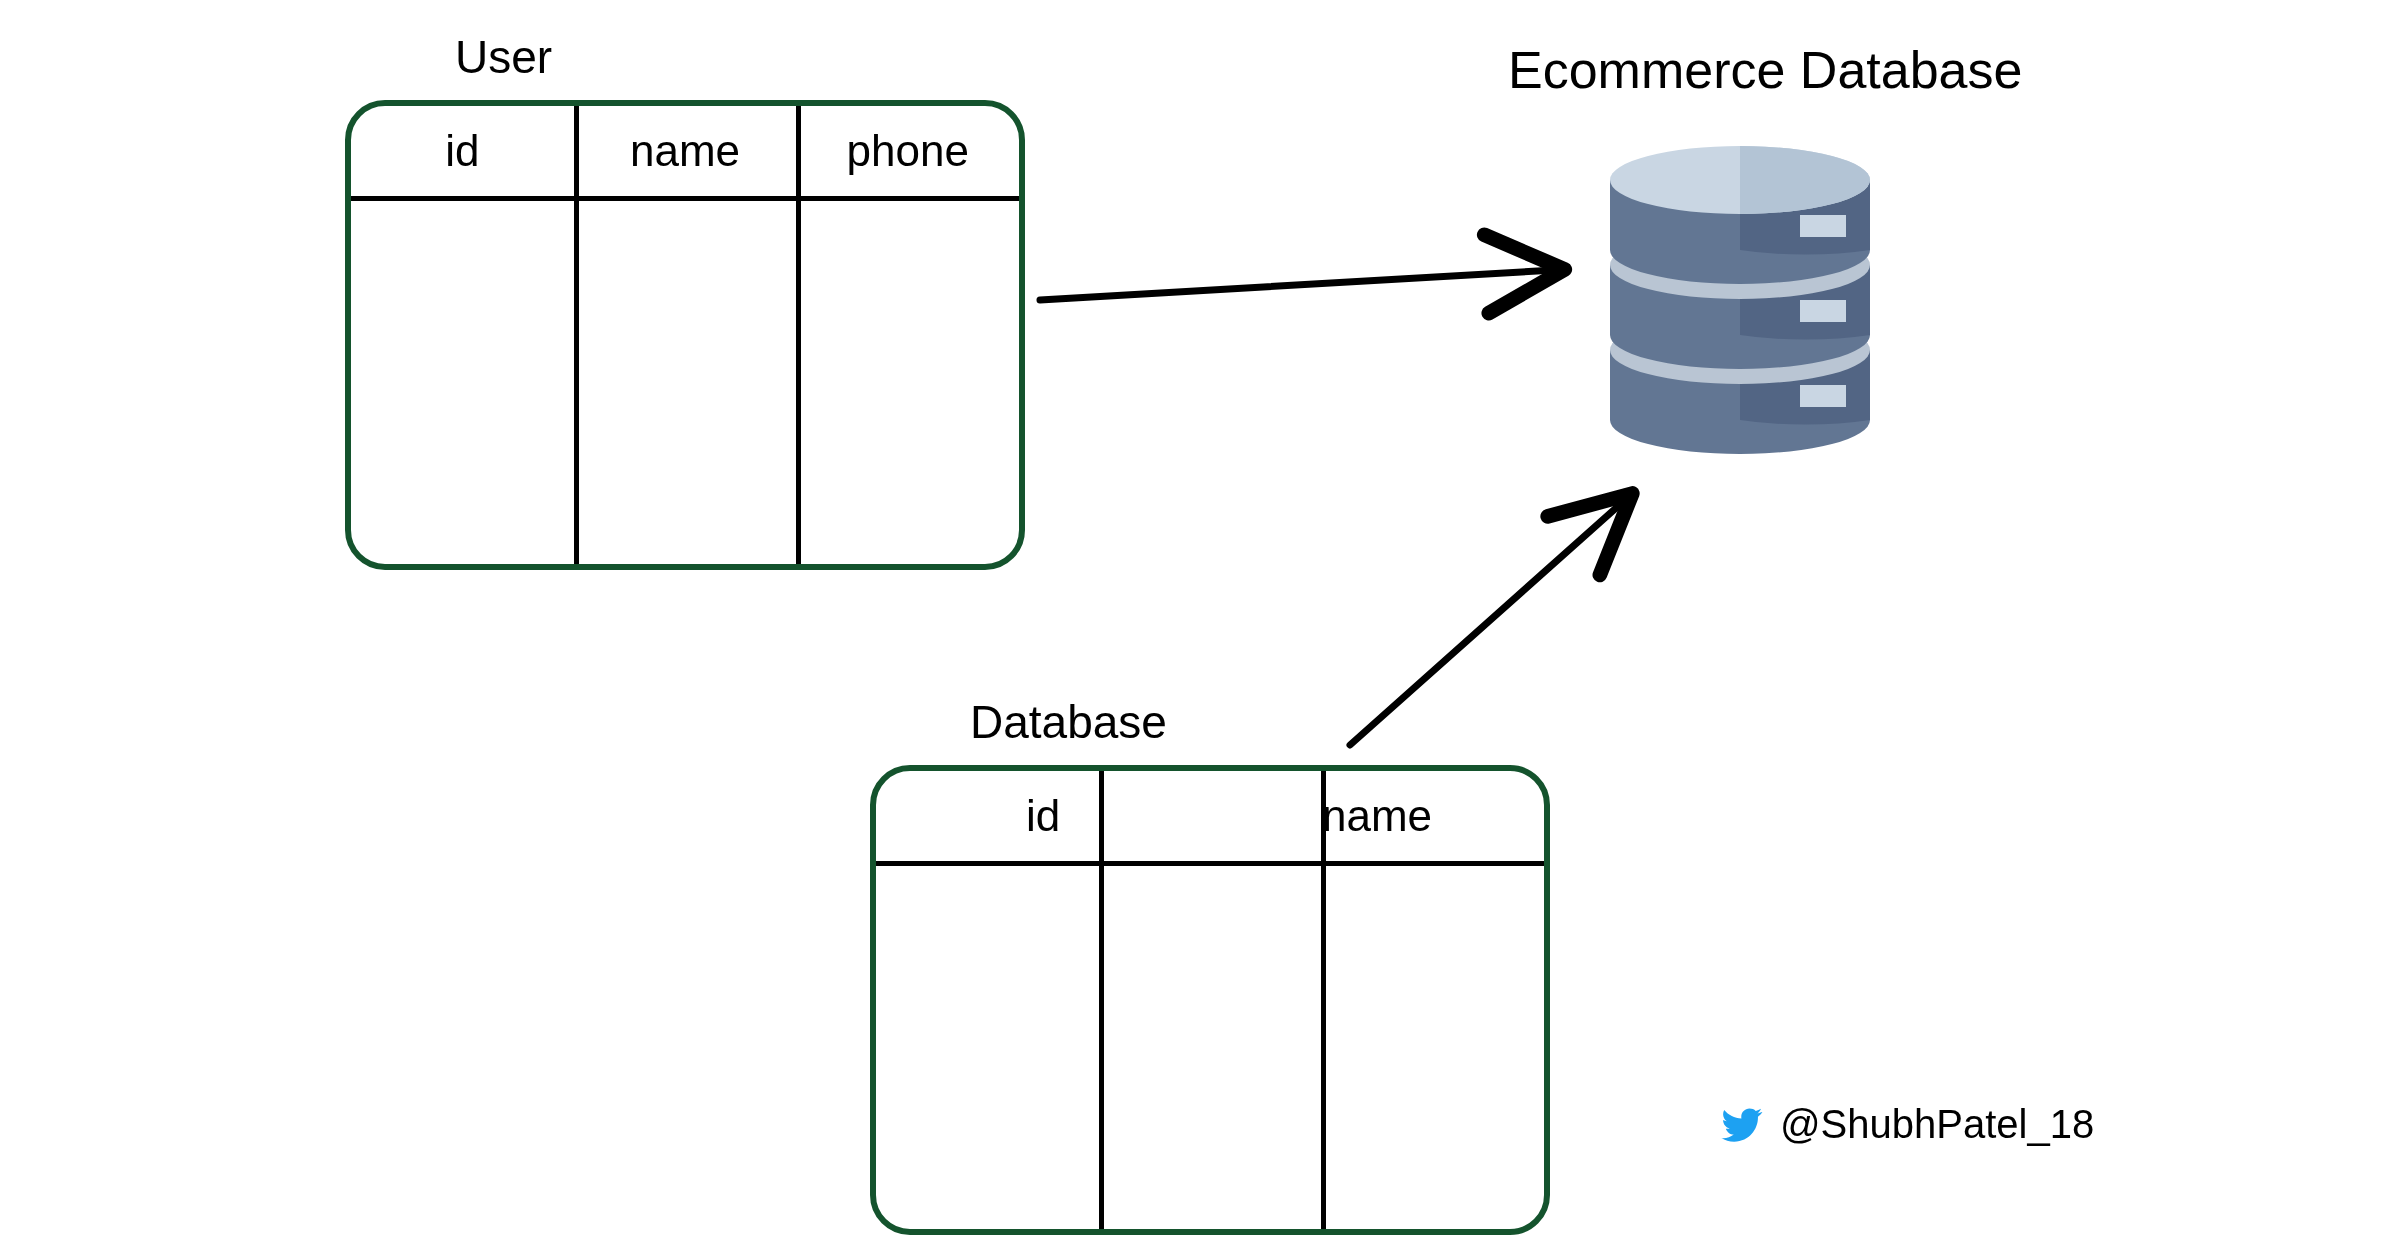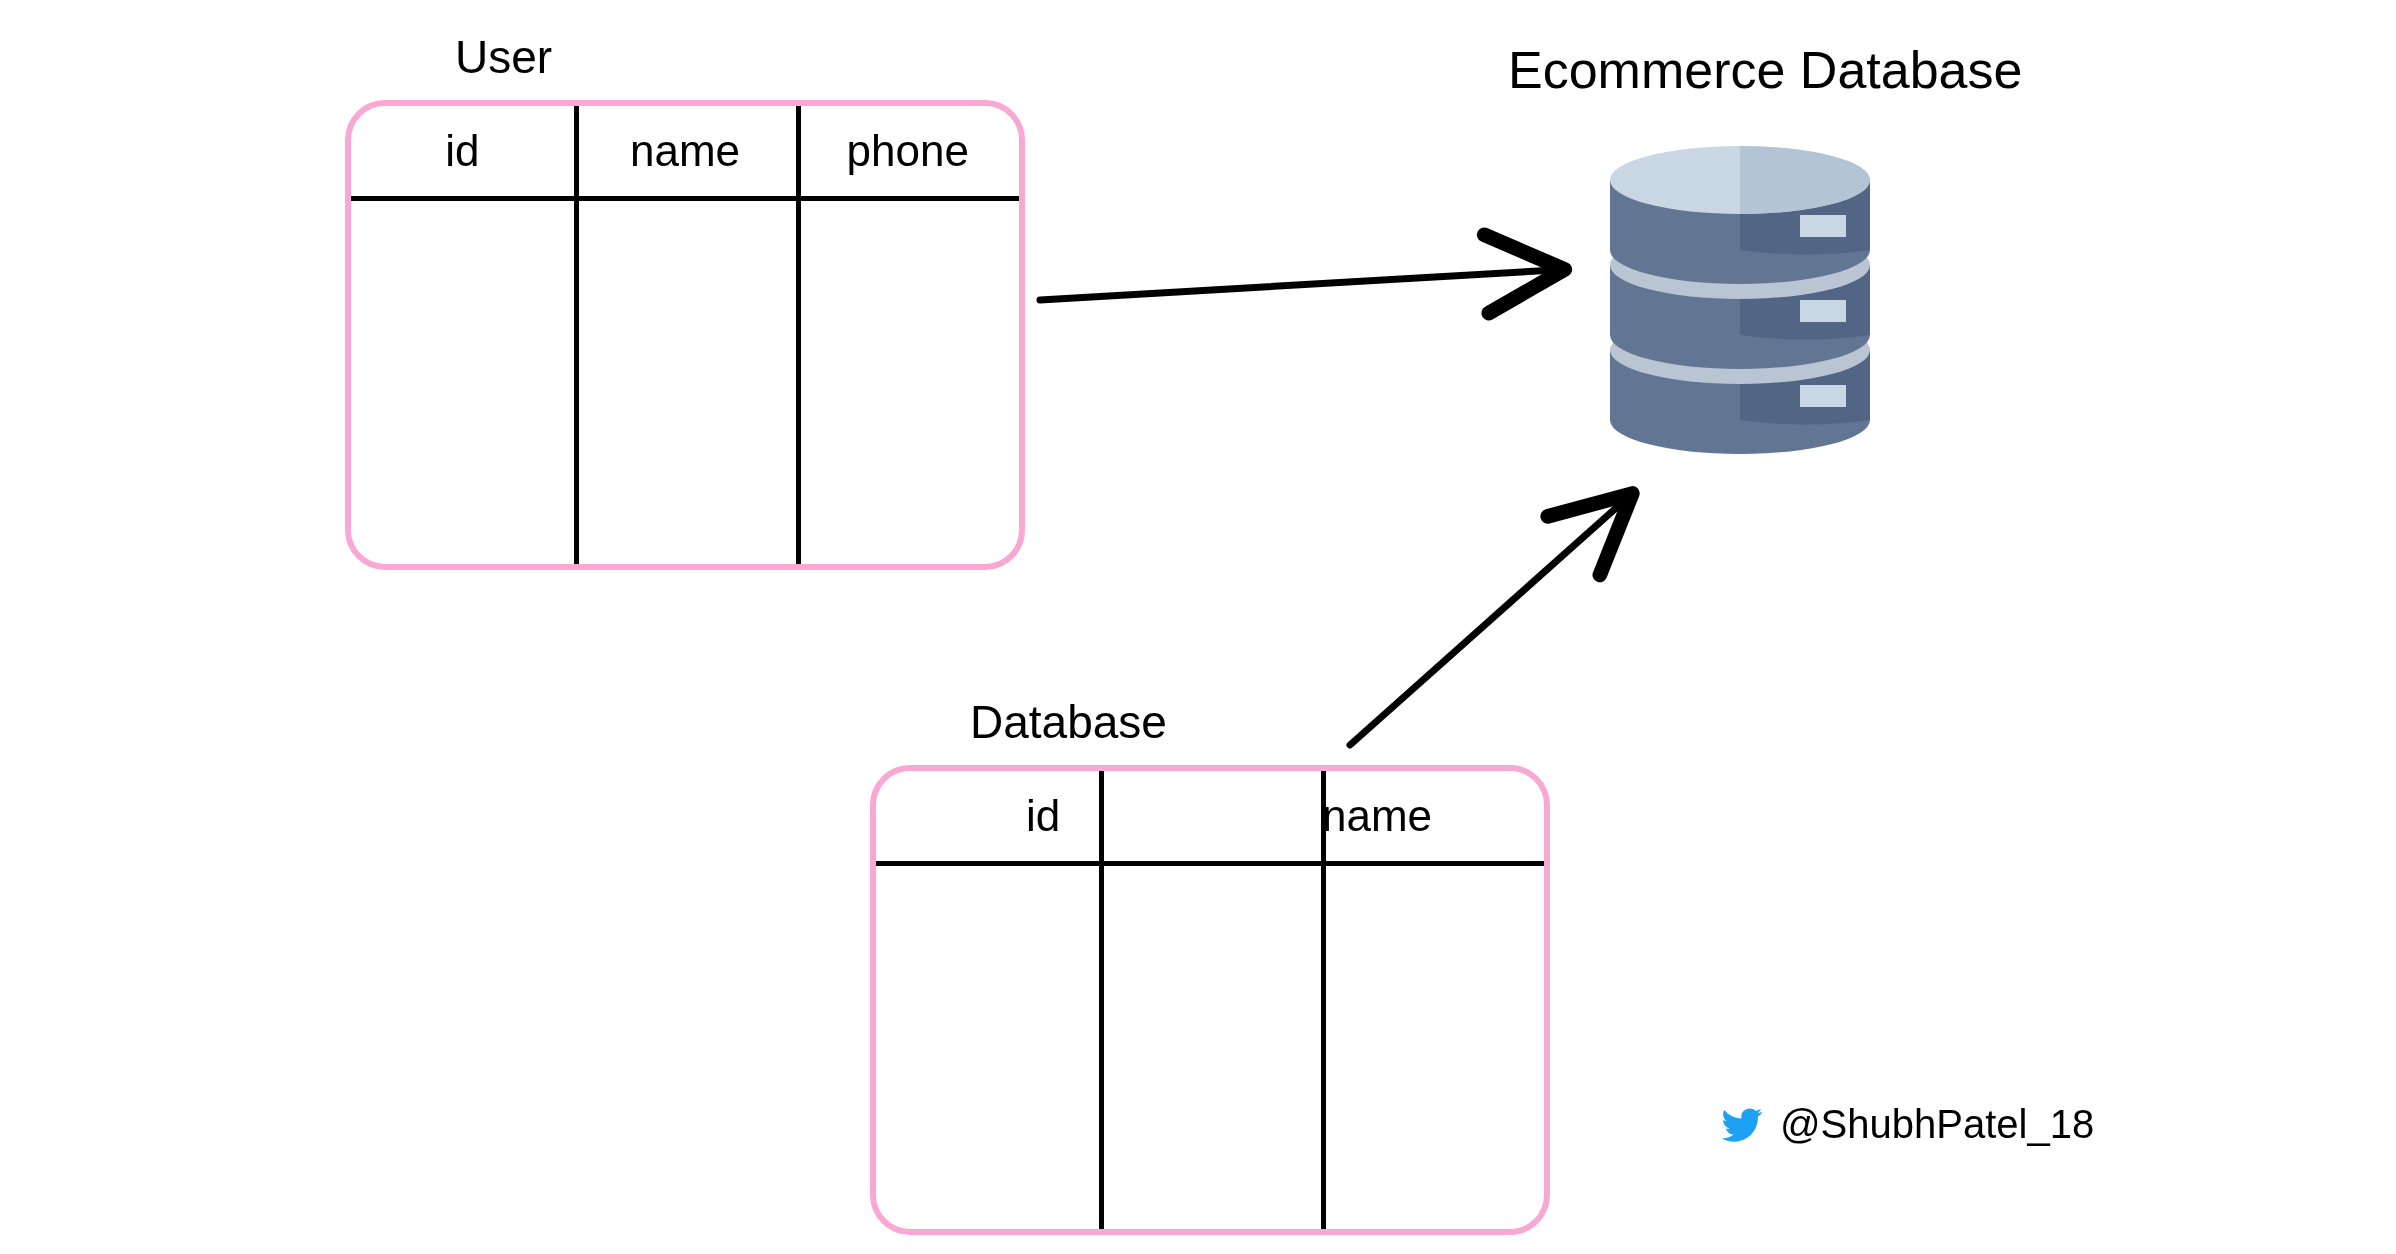--- a/index.html
+++ b/index.html
@@ -16,21 +16,21 @@
     width: 1944px;
     height: 1254px;
   }
   .label {
     position: absolute;
     font-size: 46px;
     white-space: nowrap;
   }
   .sketch-table {
     position: absolute;
-    border: 6px solid #f9a8d4;
+    border: 6px solid #14532d;
     border-radius: 40px;
     background: #fff;
     box-sizing: border-box;
   }
   .sketch-table .header {
     position: absolute;
     top: 0;
     left: 0;
     right: 0;
     height: 90px;

